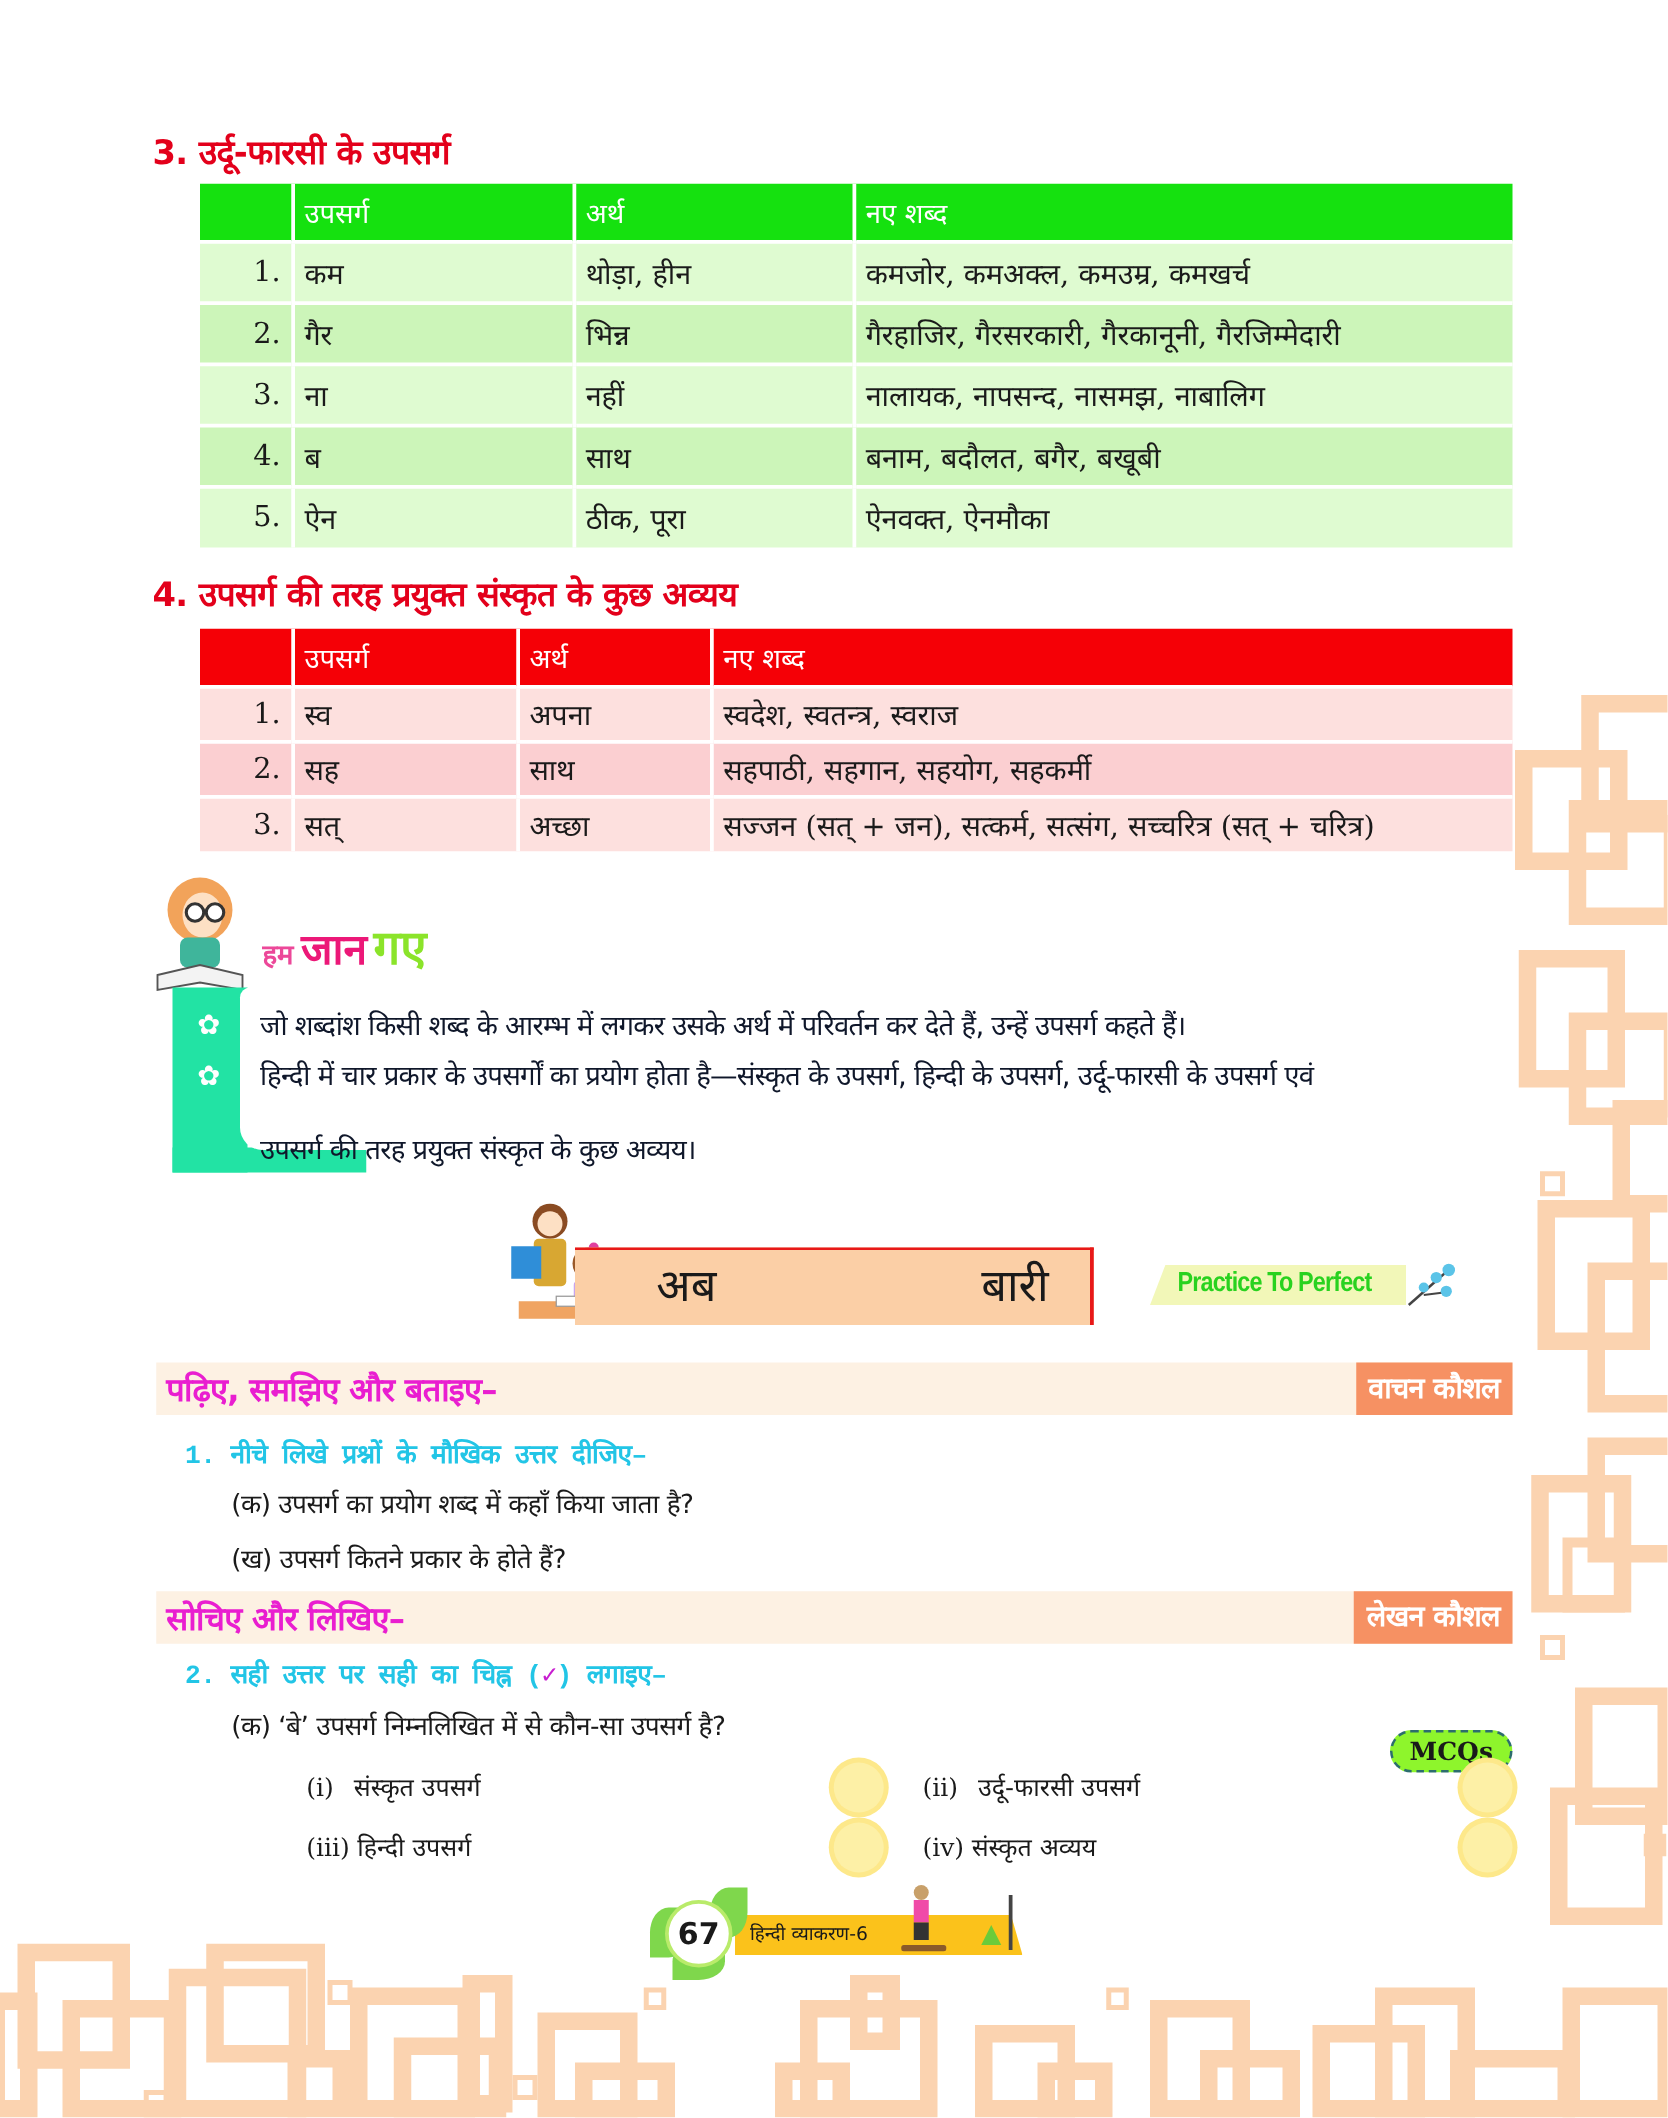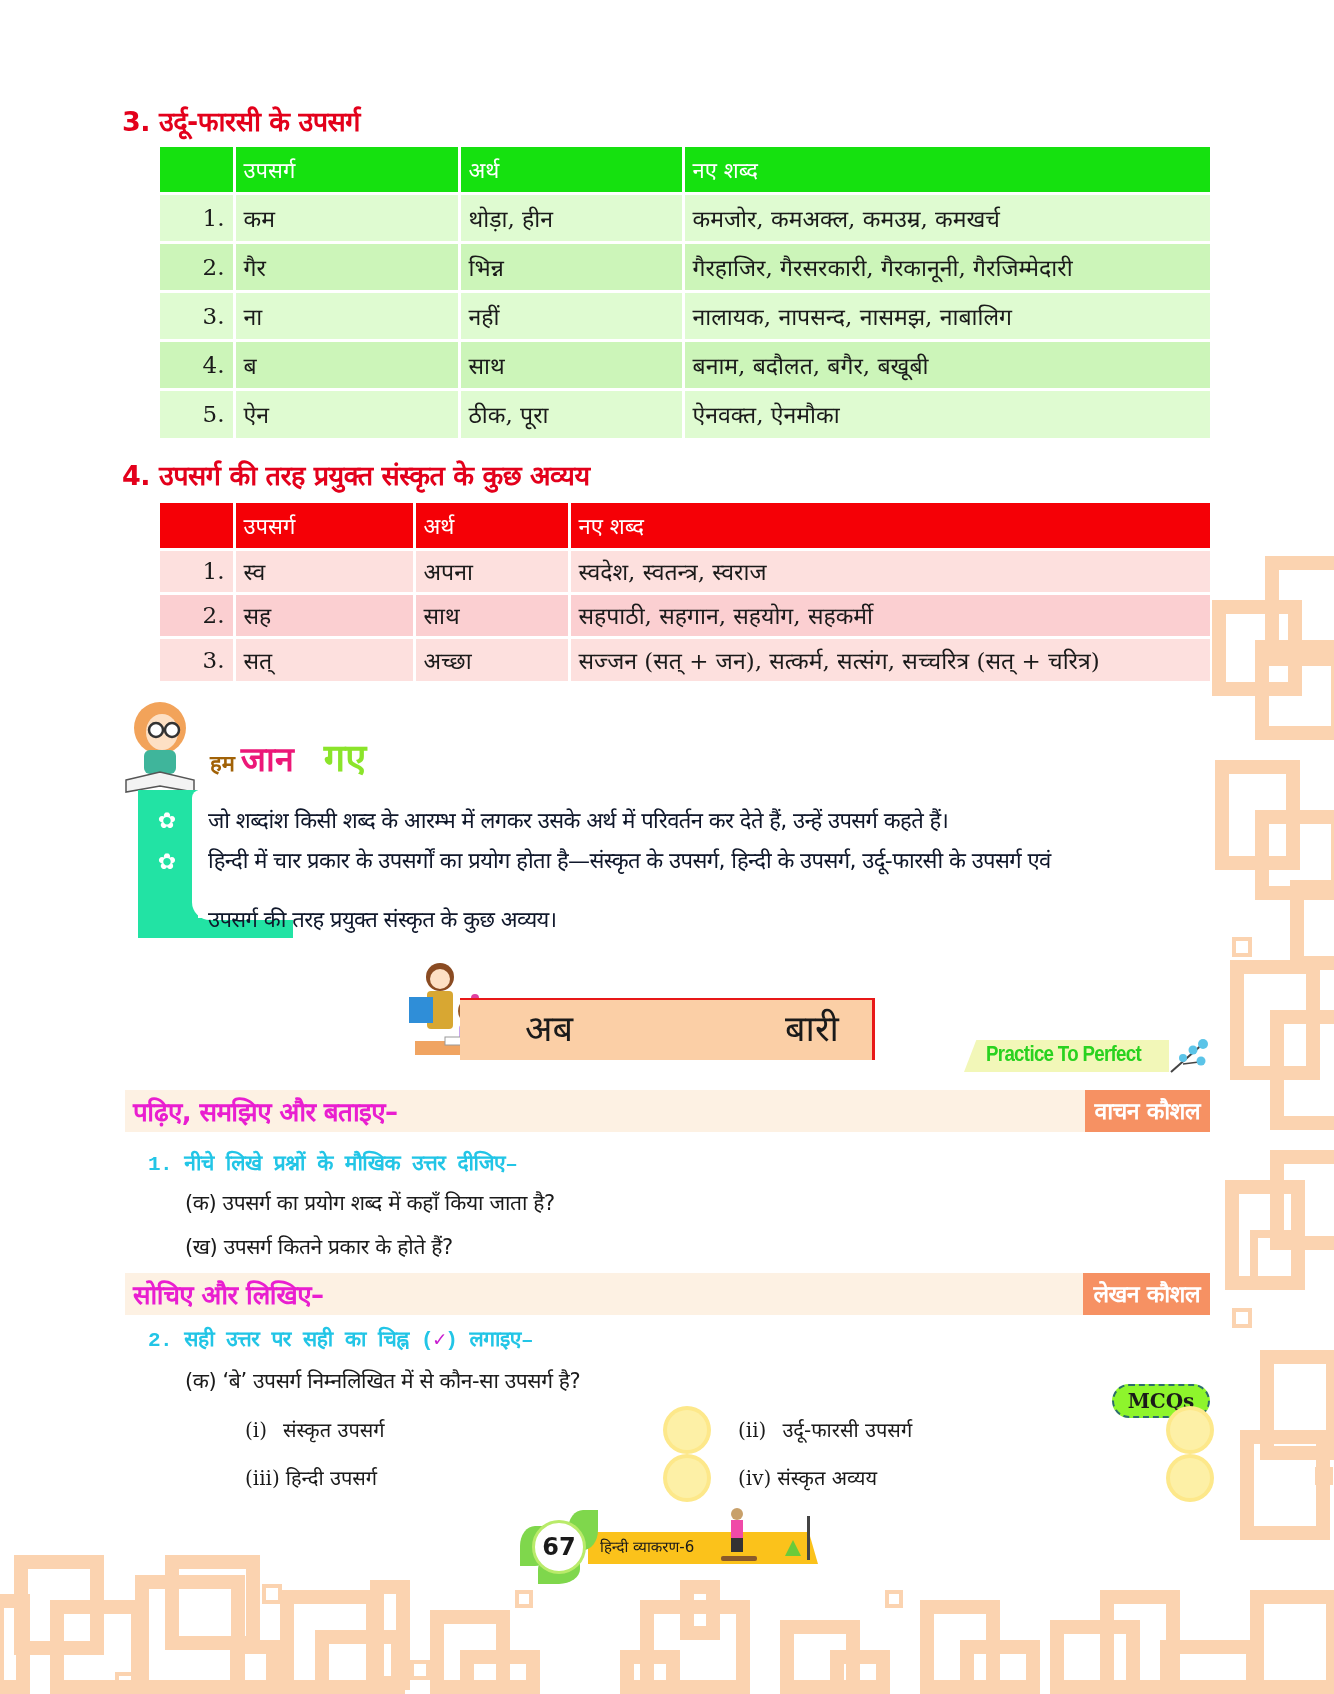--- a/index.html
+++ b/index.html
@@ -30,41 +30,41 @@
     .green-table td { height: 49px; }
     .green-table tr.odd td { background: #dffbd1; }
     .green-table tr.even td { background: #ccf5b9; }
 
     .red-table th { background: #f50006; height: 46px; }
     .red-table td { height: 44px; }
     .red-table tr.odd td { background: #fde0de; }
     .red-table tr.even td { background: #fbcfd1; }
 
     .learned-title { position: absolute; left: 210px; top: 730px; font-family: "DejaVu Sans", "Liberation Sans", sans-serif; font-weight: bold; }
-    .learned-title .w1 { color: #a16207; font-size: 22px; }
+    .learned-title .w1 { color: #ec4899; font-size: 22px; }
     .learned-title .w2 { color: #ec1878; font-size: 34px; margin-left: 6px; }
-    .learned-title .w3 { color: #8be42a; font-size: 38px; margin-left: 30px; }
+    .learned-title .w3 { color: #8be42a; font-size: 38px; margin-left: 5px; }
 
     .girl { position: absolute; left: 120px; top: 700px; width: 80px; height: 100px; }
 
     .summary-panel { position: absolute; left: 138px; top: 790px; width: 1070px; height: 148px; }
     .summary-panel .bar { position: absolute; left: 0; top: 0; width: 60px; height: 148px; background: #22e3a4; }
     .summary-panel .bottom { position: absolute; left: 0; top: 128px; width: 155px; height: 20px; background: #22e3a4; }
     .summary-panel .inner { position: absolute; left: 54px; top: 0; width: 1016px; height: 130px; background: #fff; border-bottom-left-radius: 18px; border-top-left-radius: 8px; }
     .summary-line { position: absolute; left: 70px; font-family: "DejaVu Sans", "Liberation Sans", sans-serif; font-size: 22px; color: #0f172a; white-space: nowrap; letter-spacing: -0.6px; }
     .flower { position: absolute; left: 18px; width: 22px; height: 22px; color: #fff; font-size: 22px; line-height: 22px; text-align: center; }
 
     .your-turn { position: absolute; left: 405px; top: 955px; width: 475px; height: 105px; }
     .your-turn .band { position: absolute; left: 55px; top: 43px; width: 415px; height: 62px; background: #fbcfa6; border-top: 2px solid #e81818; border-right: 3px solid #e81818; }
     .your-turn .ab { position: absolute; left: 120px; top: 48px; font-family: "DejaVu Sans", "Liberation Sans", sans-serif; font-size: 36px; color: #1a1a1a; }
     .your-turn .box { position: absolute; left: 175px; top: 40px; width: 190px; height: 66px; background: #f55b0a; color: #fff; font-family: "DejaVu Sans", "Liberation Sans", sans-serif; font-weight: bold; font-size: 44px; text-align: center; line-height: 64px; }
     .your-turn .bari { position: absolute; left: 380px; top: 48px; font-family: "DejaVu Sans", "Liberation Sans", sans-serif; font-size: 36px; color: #1a1a1a; }
     .your-turn .kids { position: absolute; left: 0; top: 0; width: 115px; height: 105px; }
 
-    .practice { position: absolute; left: 964px; top: 1010px; width: 245px; height: 36px; margin-top: 28px; }
+    .practice { position: absolute; left: 920px; top: 1010px; width: 245px; height: 36px; }
     .practice .ribbon { position: absolute; left: 0; top: 2px; width: 205px; height: 32px; background: #f2f7b8; clip-path: polygon(6% 0, 100% 0, 100% 100%, 0 100%); }
     .practice .txt { position: absolute; left: 22px; top: 3px; font-family: "Liberation Sans", sans-serif; font-weight: bold; font-size: 22px; color: #29d21f; letter-spacing: -0.8px; transform: scaleX(0.85); transform-origin: left; white-space: nowrap; }
     .practice .sprig { position: absolute; left: 205px; top: 0; width: 40px; height: 36px; }
 
     .section-band { position: absolute; left: 125px; width: 1085px; height: 42px; background: #fdf1e3; }
     .section-band .title { position: absolute; left: 8px; top: 3px; font-family: "DejaVu Sans", "Liberation Sans", sans-serif; font-weight: bold; color: #e91ed0; font-size: 26px; letter-spacing: -0.6px; }
     .skill-tag { position: absolute; right: 0; top: 0; height: 42px; padding: 0 10px; background: #f69163; color: #fff; font-family: "DejaVu Sans", "Liberation Sans", sans-serif; font-weight: bold; font-size: 23px; line-height: 42px; letter-spacing: -0.5px; }
 
     .q-heading { position: absolute; left: 148px; font-family: Liberation Mono, monospace; font-weight: bold; font-size: 21px; color: #22c5e6; letter-spacing: -0.5px; }
     .q-heading .tick { color: #c81ed0; }

